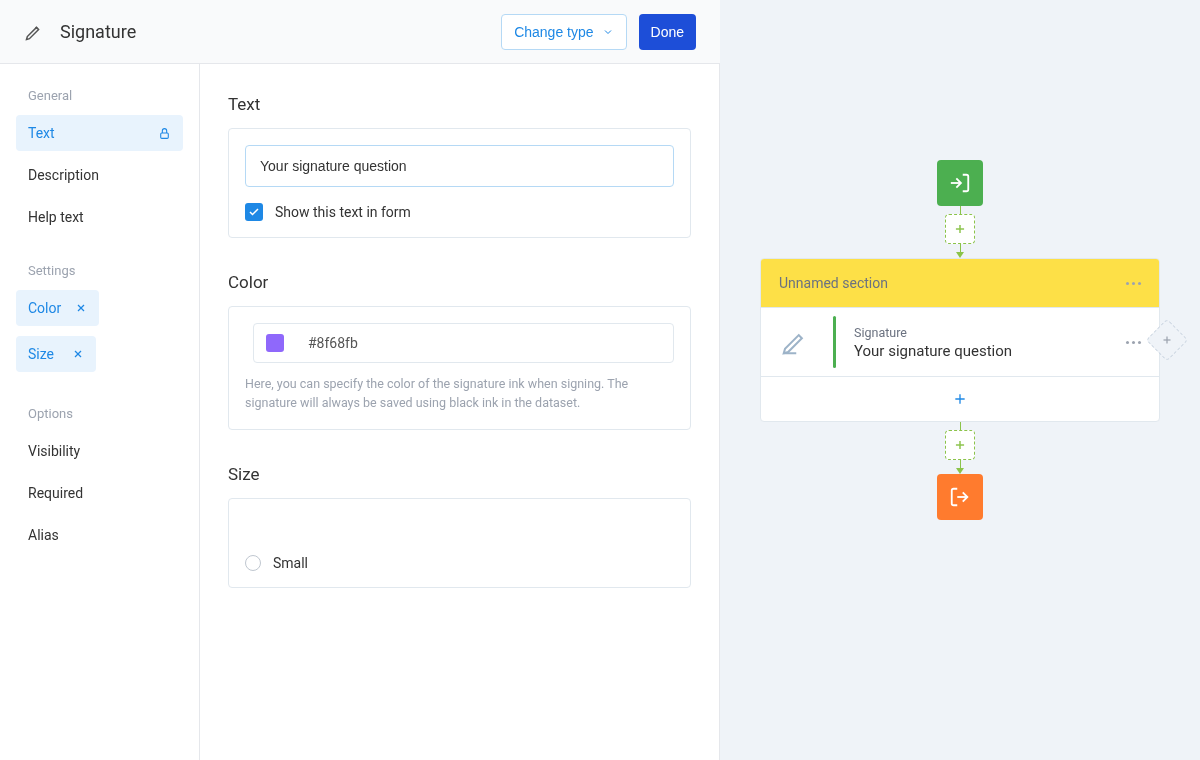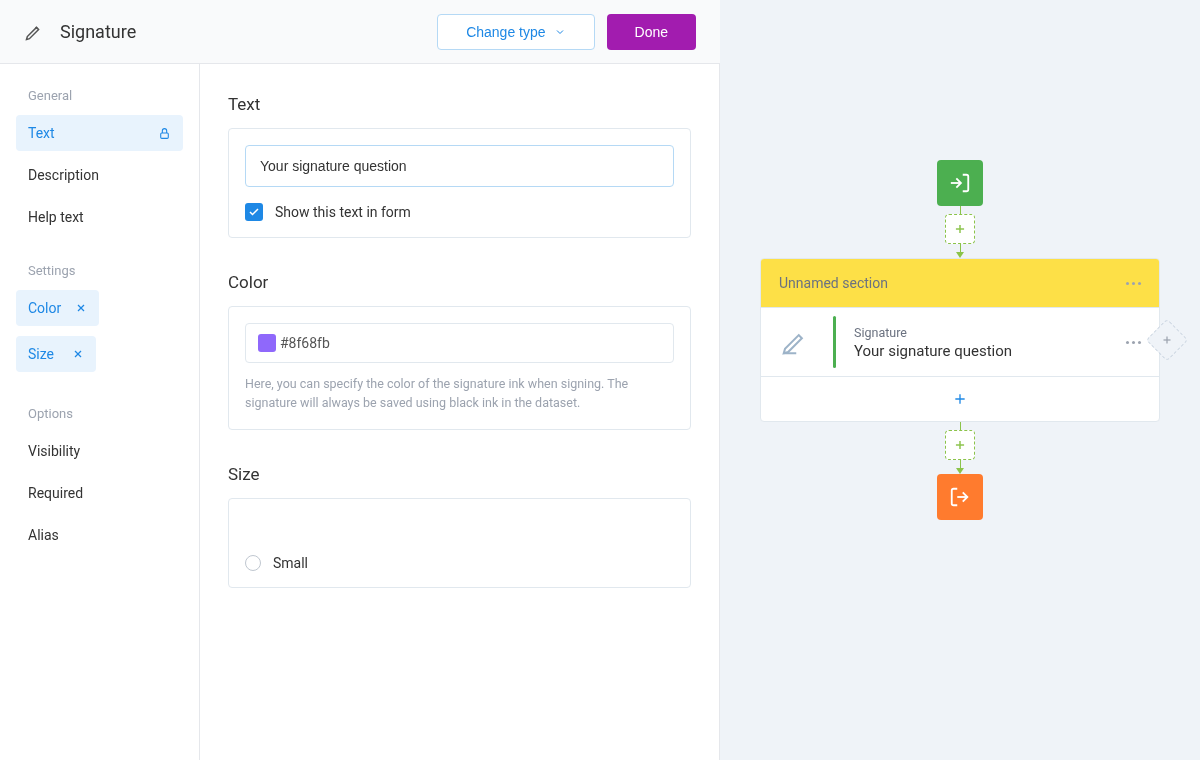--- a/index.html
+++ b/index.html
@@ -30,37 +30,37 @@
     color: #555;
   }
   .header-title {
     font-size: 18px;
     color: #333;
     flex: 1;
   }
   .header-actions { display: flex; gap: 12px; }
   .btn {
     height: 36px;
-    padding: 0 28px;
+    padding: 0 12px;
     border-radius: 4px;
     border: none;
     cursor: pointer;
     font-size: 14px;
     display: inline-flex;
     align-items: center;
     gap: 8px;
   }
   .btn-outline {
     border: 1px solid #b5d9f5;
     background: #fff;
     color: #1e88e5;
   }
   .btn-outline svg { color: #1e88e5; }
   .btn-primary {
-    background: #a21caf;
+    background: #1d4ed8;
     color: #fff;
   }
   .body {
     display: flex;
     height: calc(100% - 64px);
   }
   
   .sidebar {
     width: 200px;
     border-right: 1px solid #e5e7eb;
@@ -133,24 +133,25 @@
     background: #1e88e5;
     display: flex;
     align-items: center;
     justify-content: center;
     cursor: pointer;
   }
   .checkbox svg { color: #fff; width: 12px; height: 12px; }
   .color-row {
     display: flex;
     align-items: center;
-    gap: 4px;
+    gap: 24px;
     border: 1px solid #e1e8ee;
     border-radius: 4px;
     padding: 10px 12px;
+    margin-left: 8px;
   }
   .swatch {
     width: 18px; height: 18px;
     border-radius: 3px;
     background: #8f68fb;
   }
   .color-text { color: #555; font-size: 14px; }
   .help-text {
     color: #9ca3af;
     font-size: 12.5px;

